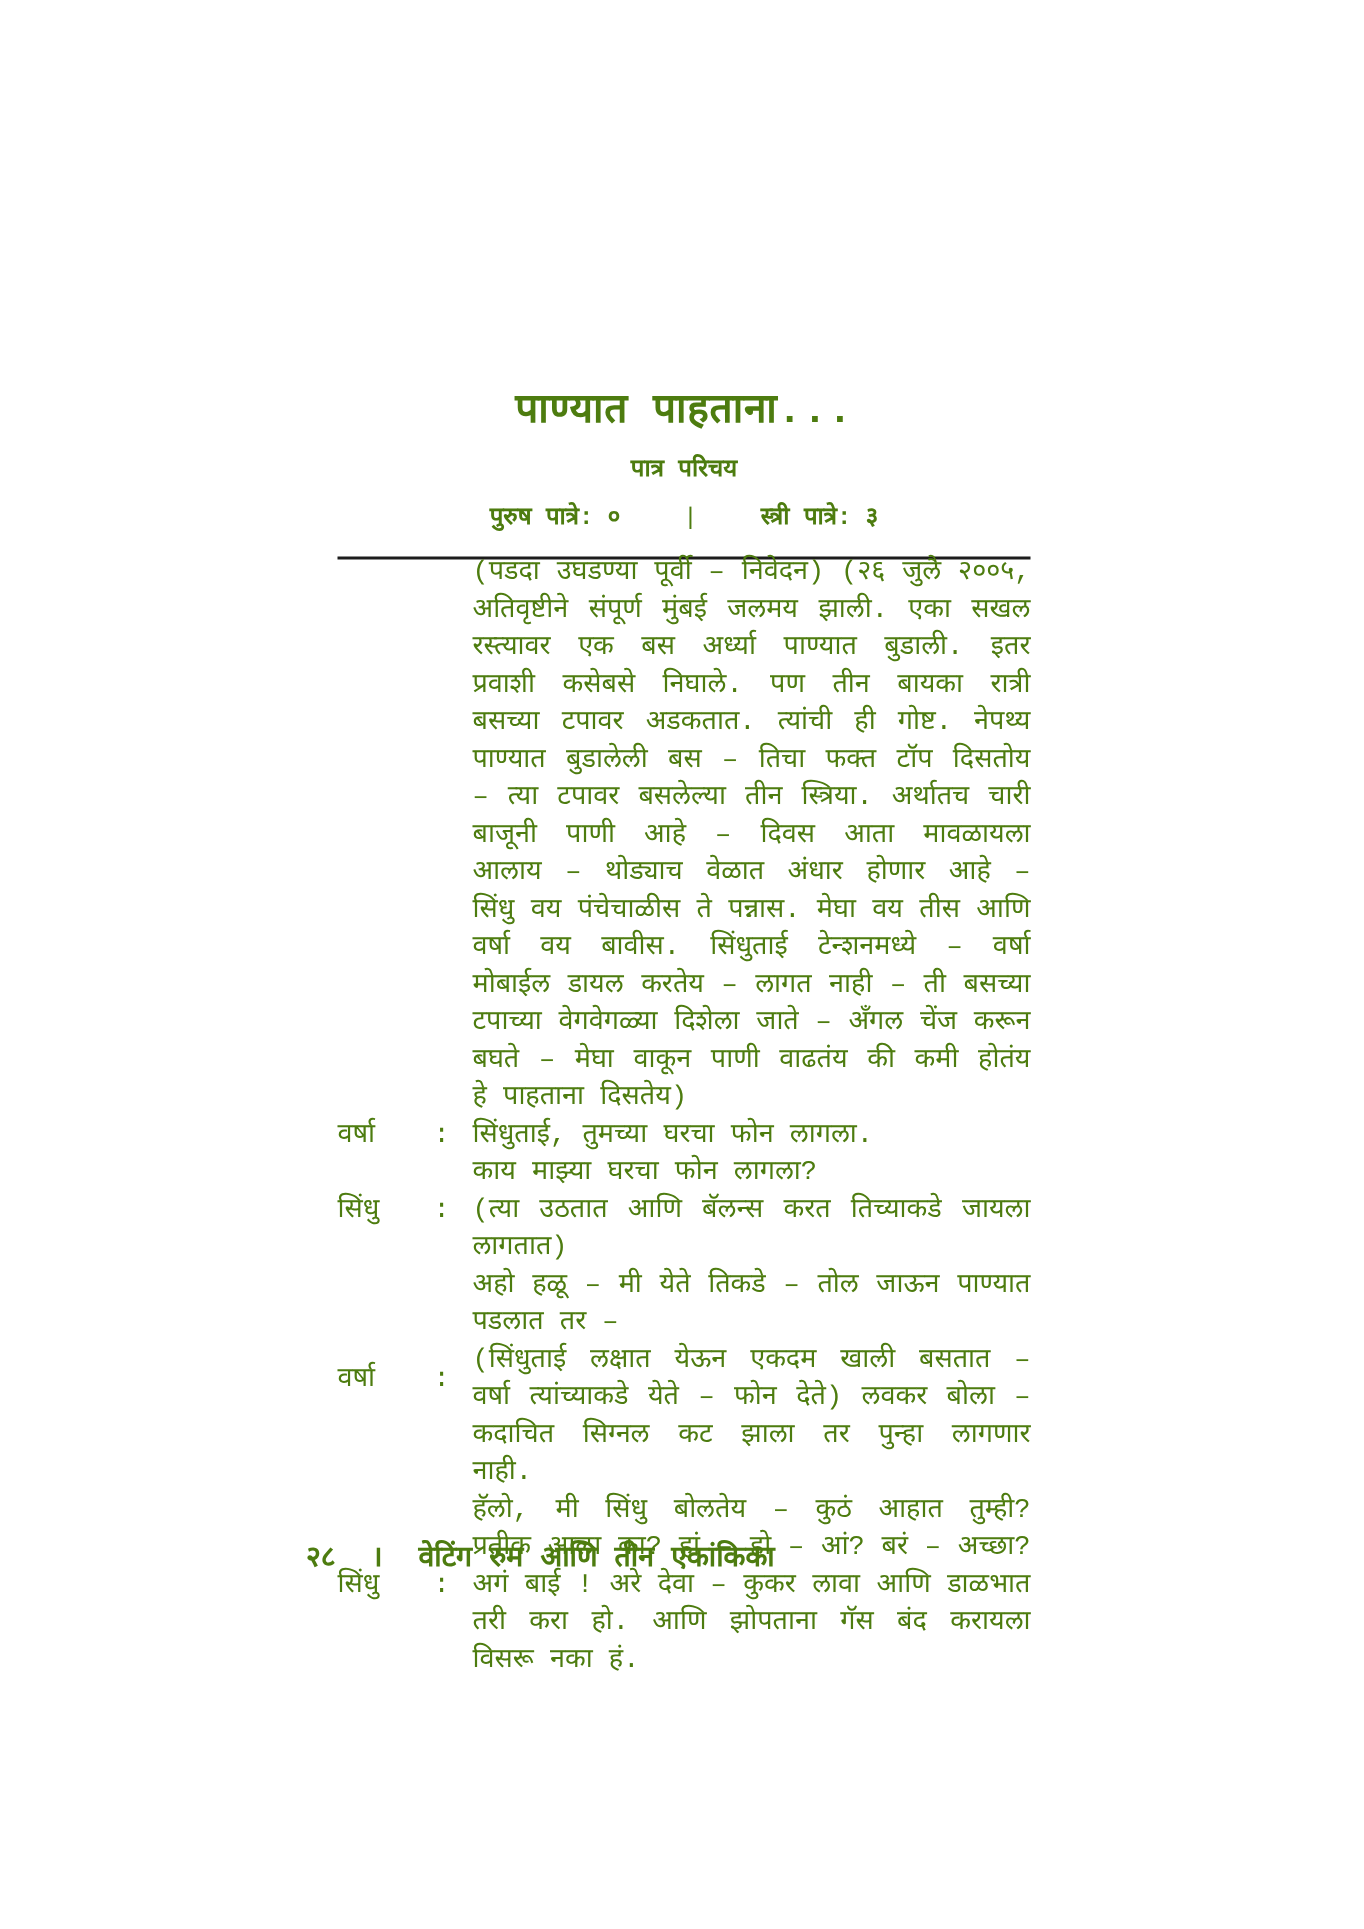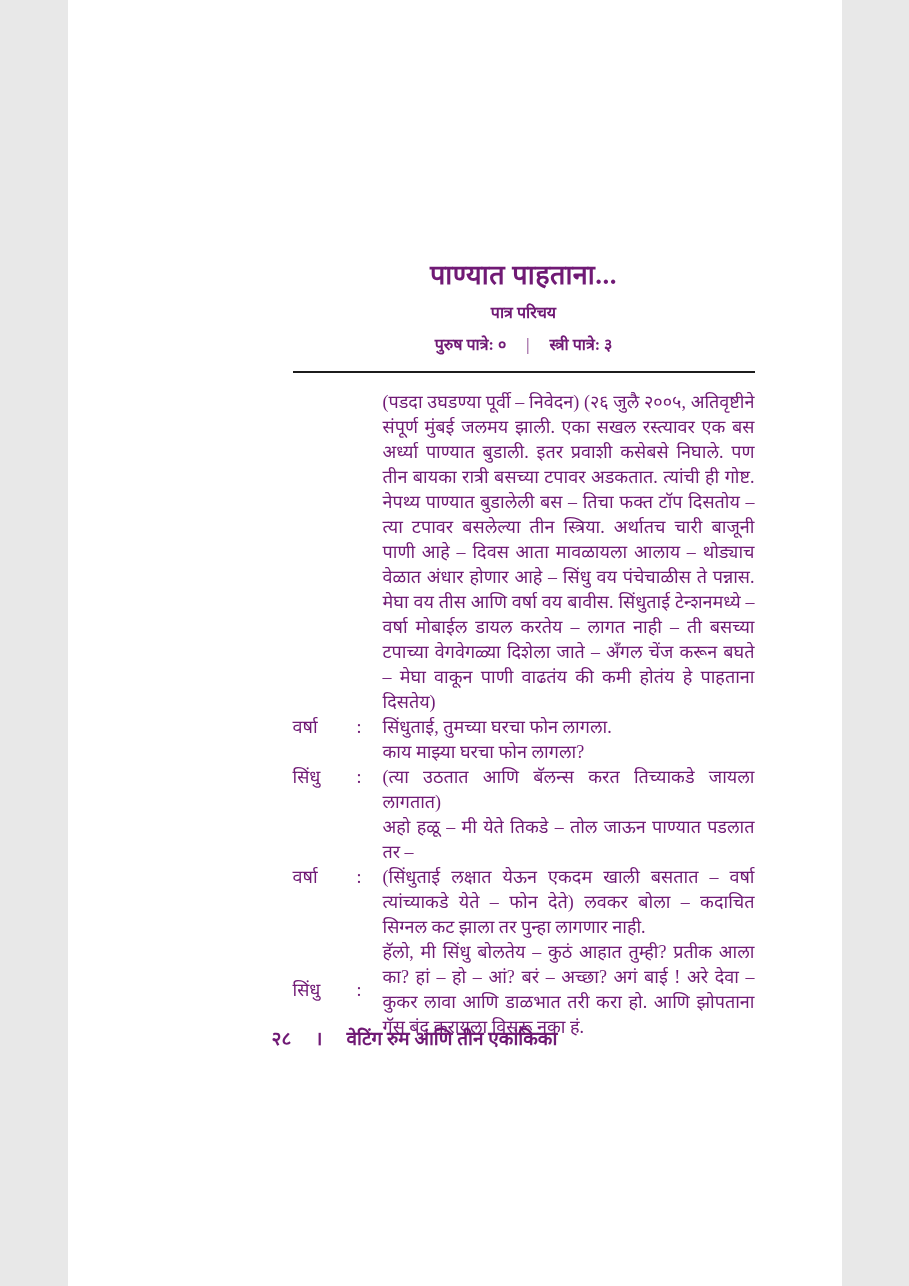--- a/index.html
+++ b/index.html
@@ -2,26 +2,26 @@
 <html lang="mr"><head>
 <meta charset="utf-8">
 <style>
   html, body {
     margin: 0;
     padding: 0;
     background: #e8e8e8;
   }
   .page {
     position: relative;
-    width: 774px;
+    width: 909px;
     height: 1286px;
     margin: 0 auto;
     background: #ffffff;
-    color: #701a75;
-    font-family: Liberation Serif, serif;
+    color: #4d7c0f;
+    font-family: Liberation Mono, monospace;
     overflow: hidden;
   }
   
   .header {
     position: absolute;
     top: 258px;
     left: 225px;
     width: 462px;
     text-align: center;
   }
@@ -35,38 +35,38 @@
     margin-top: 10px;
     font-size: 16px;
     font-weight: bold;
     line-height: 22px;
   }
   .cast-line {
     margin-top: 10px;
     display: flex;
     justify-content: center;
     align-items: baseline;
-    gap: 20px;
+    gap: 42px;
     font-size: 16px;
     font-weight: bold;
     line-height: 22px;
   }
   .cast-line .sep {
     font-weight: normal;
   }
   .rule {
     margin-top: 15px;
     border: 0;
     border-top: 2px solid #1c1c1c;
     width: 100%;
   }
   
   .script {
     position: absolute;
-    top: 390px;
+    top: 370px;
     left: 225px;
     width: 462px;
     font-size: 18px;
     line-height: 25px;
   }
   .opening {
     margin: 0 0 0 90px;
     text-align: justify;
   }
   .dialogue {

